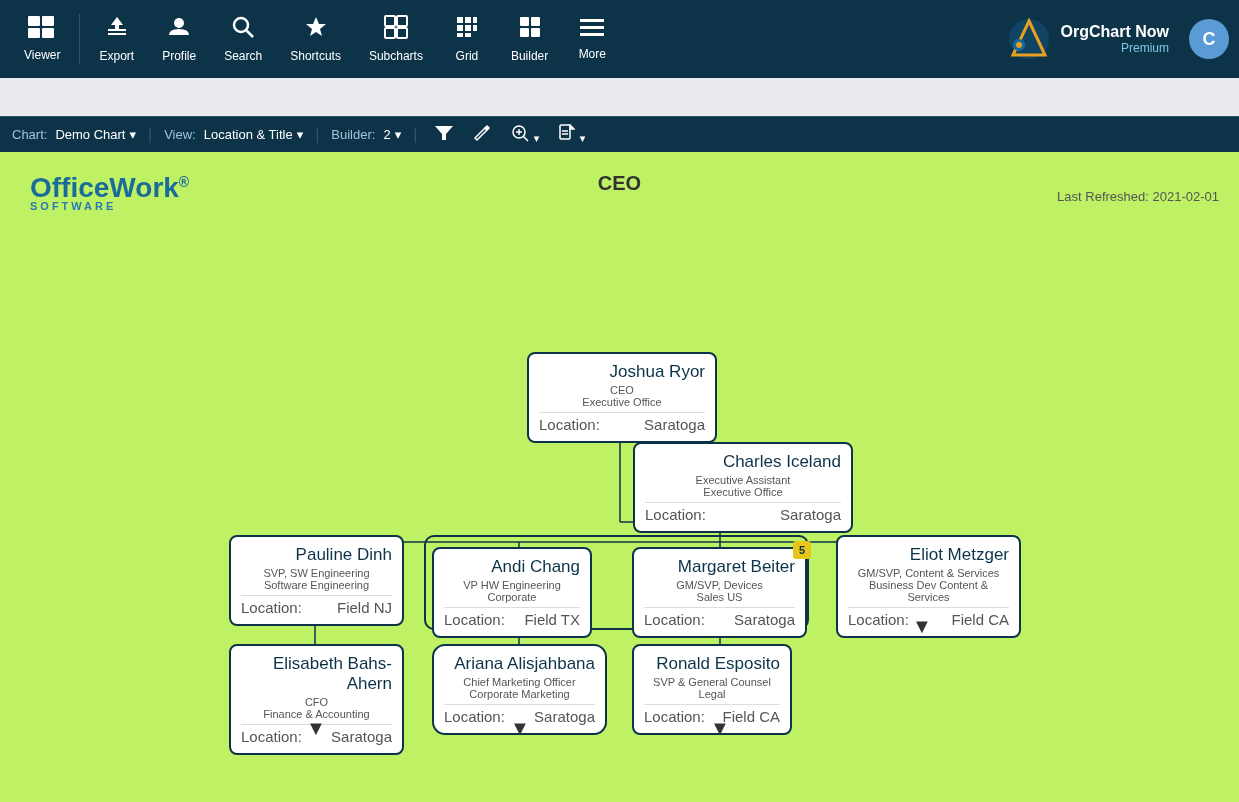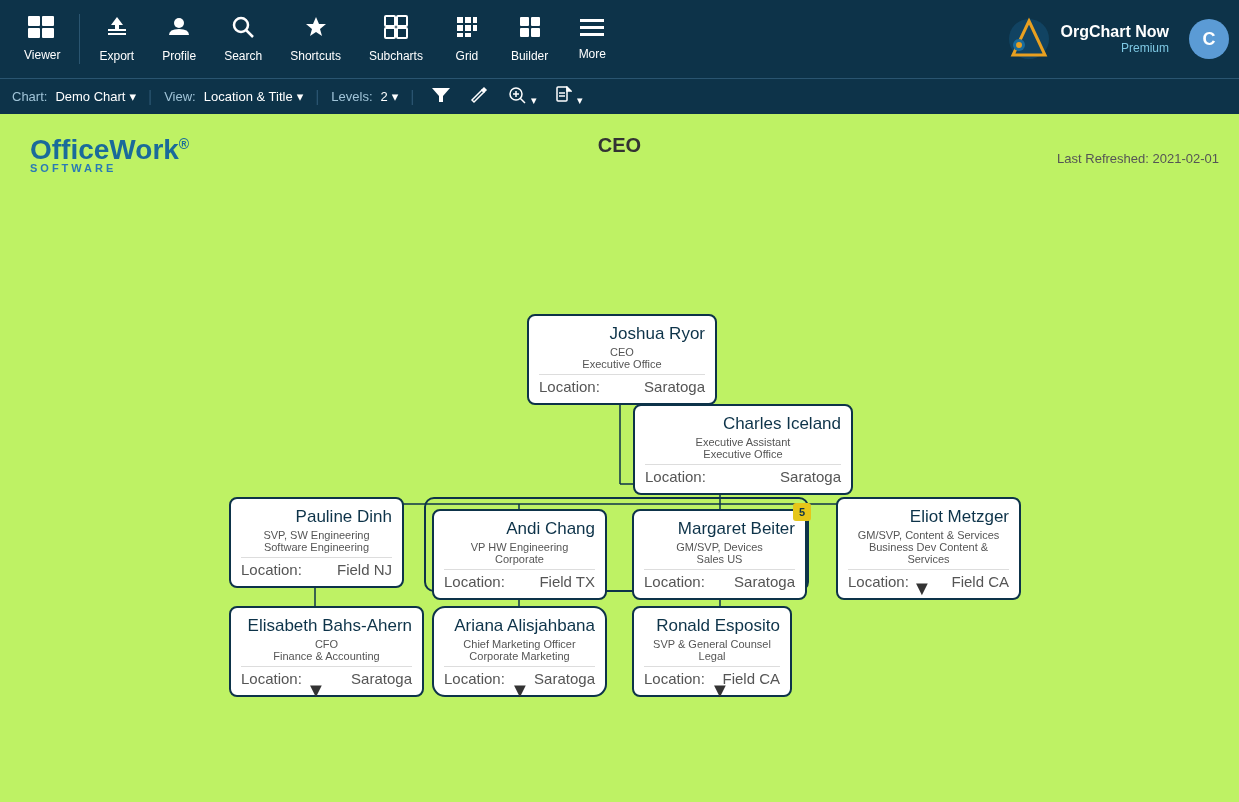--- a/index.html
+++ b/index.html
@@ -66,20 +66,21 @@
 
     
     .toolbar {
       background: #0d3349;
       height: 36px;
       display: flex;
       align-items: center;
       padding: 0 12px;
       gap: 8px;
       border-top: 1px solid #2a5570;
+      margin-top: 38px;
     }
     .toolbar-label {
       color: #a0c4d8;
       font-size: 13px;
     }
     .toolbar-value {
       color: white;
       font-size: 13px;
       display: flex;
       align-items: center;
@@ -350,21 +351,21 @@
     <span>Demo Chart</span>
     <span>▾</span>
   </span>
   <span class="toolbar-sep">|</span>
   <span class="toolbar-label">View:</span>
   <span class="toolbar-value">
     <span>Location &amp; Title</span>
     <span>▾</span>
   </span>
   <span class="toolbar-sep">|</span>
-  <span class="toolbar-label">Levels:</span>
+  <span class="toolbar-label">Builder:</span>
   <span class="toolbar-value">
     <span>2</span>
     <span>▾</span>
   </span>
   <span class="toolbar-sep">|</span>
   <span class="toolbar-icon-btn" title="Filter">
     <svg width="18" height="14" viewBox="0 0 18 14" fill="white">
         <polygon points="0,0 18,0 11,8 11,14 7,14 7,8"></polygon>
       </svg>
   </span>
@@ -455,21 +456,21 @@
   <div class="org-node" style="left:229px;top:383px;width:175px;">
     <div class="node-name">Pauline Dinh</div>
     <div class="node-title">SVP, SW Engineering</div>
     <div class="node-dept">Software Engineering</div>
     <div class="node-location">
       <span>Location:</span>
       <span>Field NJ</span>
     </div>
   </div>
 
-  <div class="org-node" style="left:432px;top:395px;width:175px;">
+  <div class="org-node" style="left:432px;top:395px;width:160px;">
     <div class="node-name">Andi Chang</div>
     <div class="node-title">VP HW Engineering</div>
     <div class="node-dept">Corporate</div>
     <div class="node-location">
       <span>Location:</span>
       <span>Field TX</span>
     </div>
   </div>
 
   <div class="org-node" style="left:632px;top:395px;width:175px;position:absolute;">
@@ -486,21 +487,21 @@
   <div class="org-node" style="left:836px;top:383px;width:185px;">
     <div class="node-name">Eliot Metzger</div>
     <div class="node-title">GM/SVP, Content &amp; Services</div>
     <div class="node-dept">Business Dev Content &amp; Services</div>
     <div class="node-location">
       <span>Location:</span>
       <span>Field CA</span>
     </div>
   </div>
 
-  <div class="org-node" style="left:229px;top:492px;width:195px;">
+  <div class="org-node" style="left:229px;top:492px;width:175px;">
     <div class="node-name">Elisabeth Bahs-Ahern</div>
     <div class="node-title">CFO</div>
     <div class="node-dept">Finance &amp; Accounting</div>
     <div class="node-location">
       <span>Location:</span>
       <span>Saratoga</span>
     </div>
   </div>
 
   <div class="org-node" style="left:432px;top:492px;width:175px;border-radius:13px;">

